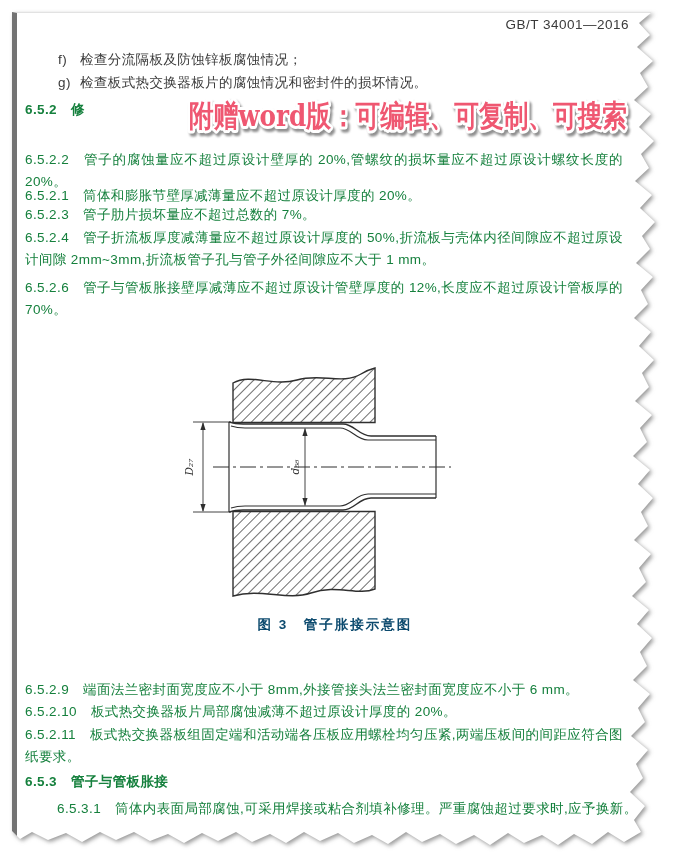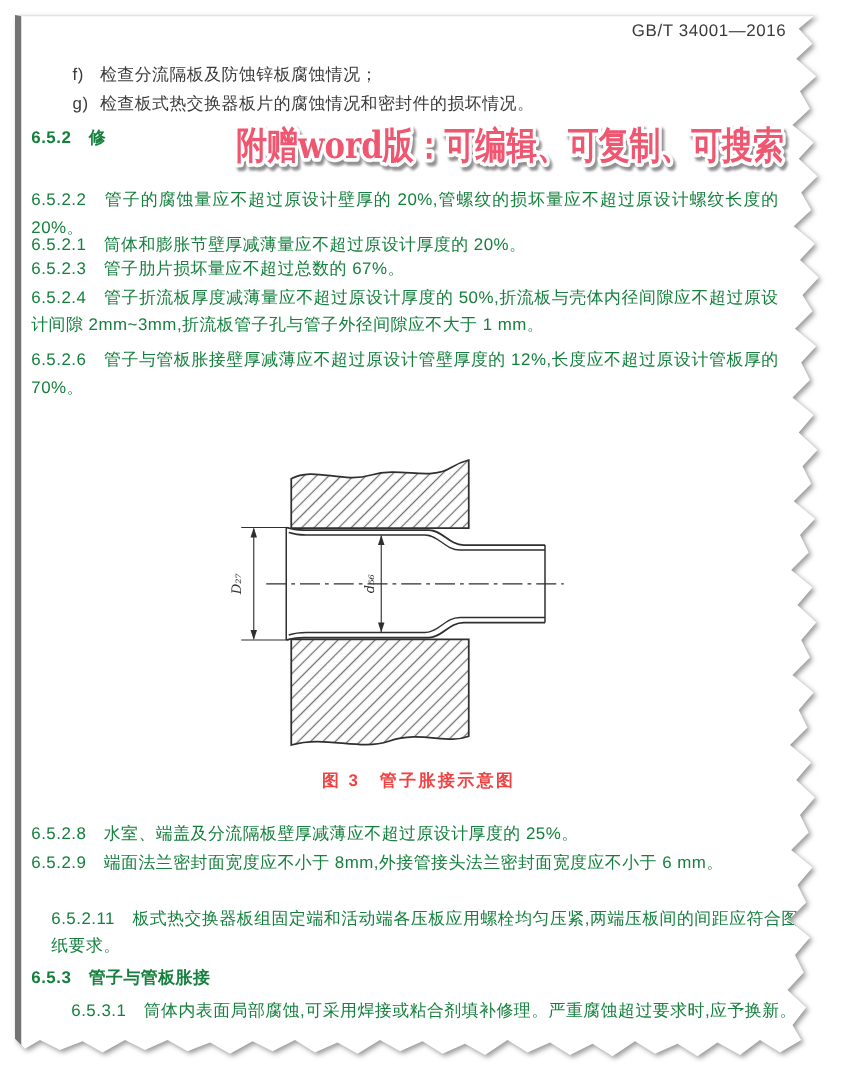--- a/index.html
+++ b/index.html
@@ -12,21 +12,21 @@
   .para{position:absolute;left:8px;width:598px;font-size:13.5px;line-height:22px;
         color:#15803d;letter-spacing:0.4px;text-align:justify;}
   .hdr{position:absolute;top:4px;right:34px;font-size:13.5px;color:#3a3a3a;letter-spacing:0.5px;}
   .li{position:absolute;left:41px;width:560px;font-size:13.5px;line-height:22px;color:#3a3a3a;letter-spacing:0.4px;}
   .li .li-label{display:inline-block;width:22px;}
   .bold{font-weight:bold;}
   .wm{position:absolute;left:166px;top:74px;width:452px;height:54px;
       filter:drop-shadow(2px 3px 1px rgba(125,125,125,0.85));}
   .fig{position:absolute;left:138px;top:352px;width:360px;height:252px;}
   .figcap{position:absolute;left:138px;top:603px;width:360px;text-align:center;
-          font-size:13.5px;font-weight:bold;color:#ef4444;letter-spacing:2px;}
+          font-size:13.5px;font-weight:bold;color:#0c4a6e;letter-spacing:2px;}
 </style>
 </head>
 <body>
 
 <div class="page-shadow">
   <div class="page">
 
     <div class="hdr">GB/T 34001—2016</div>
 
     <div class="li" style="top:36px;">
@@ -37,21 +37,21 @@
     </div>
 
     <div class="para bold" style="top:86px;">6.5.2　修</div>
 
     <svg class="wm" viewBox="0 0 452 54">
       <text x="6" y="39" font-size="30" font-weight="bold" font-family="DejaVu Serif, serif" fill="#ef5771" stroke="#ffffff" stroke-width="6" paint-order="stroke" stroke-linejoin="round" textLength="438" lengthAdjust="spacingAndGlyphs">附赠word版：可编辑、可复制、可搜索</text>
     </svg>
 
     <div class="para" style="top:140px;margin-top:32px;">6.5.2.1　筒体和膨胀节壁厚减薄量应不超过原设计厚度的 20%。</div>
     <div class="para" style="top:136px;">6.5.2.2　管子的腐蚀量应不超过原设计壁厚的 20%,管螺纹的损坏量应不超过原设计螺纹长度的 20%。</div>
-    <div class="para" style="top:191px;">6.5.2.3　管子肋片损坏量应不超过总数的 67%。</div>
+    <div class="para" style="top:191px;">6.5.2.3　管子肋片损坏量应不超过总数的 7%。</div>
     <div class="para" style="top:214px;">6.5.2.4　管子折流板厚度减薄量应不超过原设计厚度的 50%,折流板与壳体内径间隙应不超过原设计间隙 2mm~3mm,折流板管子孔与管子外径间隙应不大于 1 mm。</div>
     <div class="para" style="top:264px;">6.5.2.6　管子与管板胀接壁厚减薄应不超过原设计管壁厚度的 12%,长度应不超过原设计管板厚的 70%。</div>
 
     <svg class="fig" viewBox="0 0 360 252">
       <defs>
         <pattern id="hatch" width="7" height="7" patternUnits="userSpaceOnUse" patternTransform="rotate(45)">
           <line x1="3.5" y1="0" x2="3.5" y2="7" stroke="#6e6e6e" stroke-width="1"></line>
         </pattern>
       </defs>
       <path d="M78,18 C96,8 118,22 142,15 C166,8 188,20 206,9 C211,6 216,4 220,3 L220,57.5 L78,57.5 Z" fill="url(#hatch)" stroke="#2f2f2f" stroke-width="1.4"></path>
@@ -76,22 +76,22 @@
       <g stroke="#2f2f2f" stroke-width="0.9" fill="#2f2f2f">
         <line x1="150" y1="63.5" x2="150" y2="140.5"></line>
         <path d="M150,63 l-2.6,8 l5.2,0 z" stroke="none"></path>
         <path d="M150,141 l-2.6,-8 l5.2,0 z" stroke="none"></path>
       </g>
       <text transform="translate(144,102) rotate(-90)" text-anchor="middle" font-size="10.5" font-style="italic" font-family="DejaVu Serif, serif" fill="#2f2f2f">d₅₆</text>
     </svg>
 
     <div class="figcap">图 3　管子胀接示意图</div>
 
-    <div class="para" style="top:643px;">6.5.2.8　水室、端盖及分流隔板壁厚减薄应不超过原设计厚度的 25%。</div>
     <div class="para" style="top:666px;">6.5.2.9　端面法兰密封面宽度应不小于 8mm,外接管接头法兰密封面宽度应不小于 6 mm。</div>
-    <div class="para" style="top:711px;margin-left:16px;">6.5.2.11　板式热交换器板组固定端和活动端各压板应用螺栓均匀压紧,两端压板间的间距应符合图纸要求。</div>
+    <div class="para" style="top:688px;">6.5.2.10　板式热交换器板片局部腐蚀减薄不超过原设计厚度的 20%。</div>
+    <div class="para" style="top:711px;">6.5.2.11　板式热交换器板组固定端和活动端各压板应用螺栓均匀压紧,两端压板间的间距应符合图纸要求。</div>
 
     <div class="para bold" style="top:758px;">6.5.3　管子与管板胀接</div>
 
     <div class="para" style="top:785px;margin-left:32px;">6.5.3.1　筒体内表面局部腐蚀,可采用焊接或粘合剂填补修理。严重腐蚀超过要求时,应予换新。</div>
 
   </div>
 </div>
 
 </body></html>

